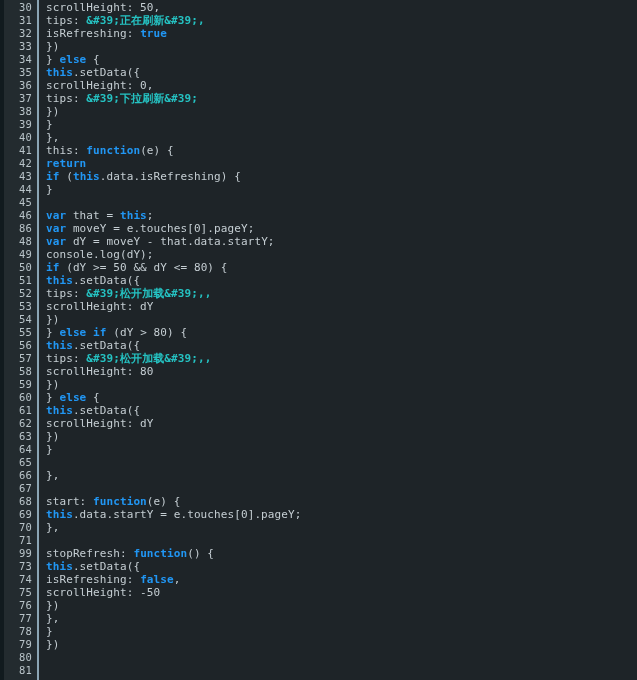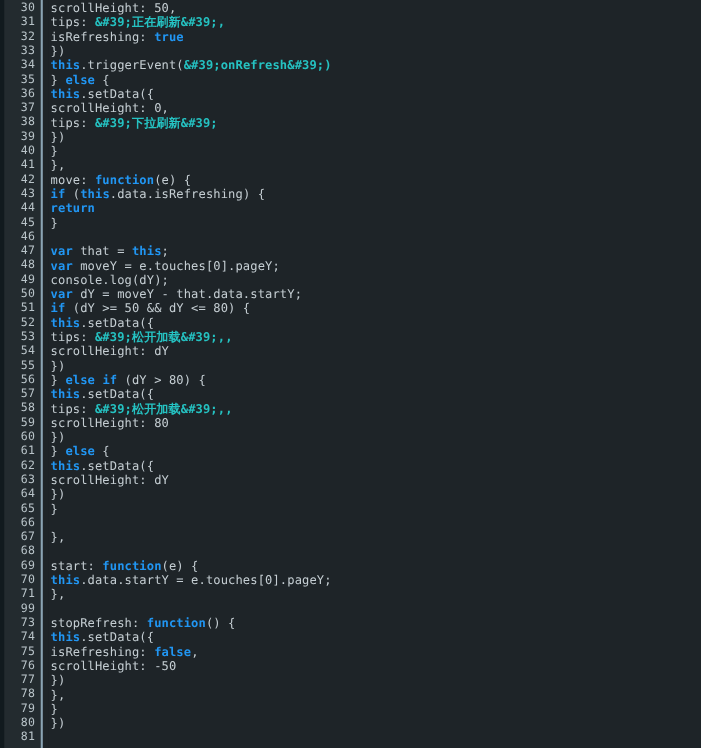--- a/index.html
+++ b/index.html
@@ -108,21 +108,21 @@
       <div class="gutter-num">37</div>
       <div class="gutter-num">38</div>
       <div class="gutter-num">39</div>
       <div class="gutter-num">40</div>
       <div class="gutter-num">41</div>
       <div class="gutter-num">42</div>
       <div class="gutter-num">43</div>
       <div class="gutter-num">44</div>
       <div class="gutter-num">45</div>
       <div class="gutter-num">46</div>
-      <div class="gutter-num">47</div>
+      <div class="gutter-num">86</div>
       <div class="gutter-num">48</div>
       <div class="gutter-num">49</div>
       <div class="gutter-num">50</div>
       <div class="gutter-num">51</div>
       <div class="gutter-num">52</div>
       <div class="gutter-num">53</div>
       <div class="gutter-num">54</div>
       <div class="gutter-num">55</div>
       <div class="gutter-num">56</div>
       <div class="gutter-num">57</div>
@@ -153,37 +153,36 @@
     </div>
 
   <div class="divider"></div>
   <div class="divider-gap"></div>
 
   <div class="code" id="code">
       <div class="code-line"><span class="tok-plain">scrollHeight: 50,</span></div>
       <div class="code-line"><span class="tok-plain">tips: </span><span class="tok-ent">&amp;#39;正在刷新&amp;#39;,</span></div>
       <div class="code-line"><span class="tok-plain">isRefreshing: </span><span class="tok-kw">true</span></div>
       <div class="code-line"><span class="tok-plain">})</span></div>
-      <div class="code-line"><span class="tok-kw">this</span><span class="tok-plain">.triggerEvent(</span><span class="tok-ent">&amp;#39;onRefresh&amp;#39;)</span></div>
       <div class="code-line"><span class="tok-plain">} </span><span class="tok-kw">else</span><span class="tok-plain"> {</span></div>
       <div class="code-line"><span class="tok-kw">this</span><span class="tok-plain">.setData({</span></div>
       <div class="code-line"><span class="tok-plain">scrollHeight: 0,</span></div>
       <div class="code-line"><span class="tok-plain">tips: </span><span class="tok-ent">&amp;#39;下拉刷新&amp;#39;</span></div>
       <div class="code-line"><span class="tok-plain">})</span></div>
       <div class="code-line"><span class="tok-plain">}</span></div>
       <div class="code-line"><span class="tok-plain">},</span></div>
-      <div class="code-line"><span class="tok-plain">move: </span><span class="tok-kw">function</span><span class="tok-plain">(e) {</span></div>
+      <div class="code-line"><span class="tok-plain">this: </span><span class="tok-kw">function</span><span class="tok-plain">(e) {</span></div>
+      <div class="code-line"><span class="tok-kw">return</span></div>
       <div class="code-line"><span class="tok-kw">if</span><span class="tok-plain"> (</span><span class="tok-kw">this</span><span class="tok-plain">.data.isRefreshing) {</span></div>
-      <div class="code-line"><span class="tok-kw">return</span></div>
       <div class="code-line"><span class="tok-plain">}</span></div>
       <div class="code-line"><span class="tok-plain"></span></div>
       <div class="code-line"><span class="tok-kw">var</span><span class="tok-plain"> that = </span><span class="tok-kw">this</span><span class="tok-plain">;</span></div>
       <div class="code-line"><span class="tok-kw">var</span><span class="tok-plain"> moveY = e.touches[0].pageY;</span></div>
+      <div class="code-line"><span class="tok-kw">var</span><span class="tok-plain"> dY = moveY - that.data.startY;</span></div>
       <div class="code-line"><span class="tok-plain">console.log(dY);</span></div>
-      <div class="code-line"><span class="tok-kw">var</span><span class="tok-plain"> dY = moveY - that.data.startY;</span></div>
       <div class="code-line"><span class="tok-kw">if</span><span class="tok-plain"> (dY &gt;= 50 &amp;&amp; dY &lt;= 80) {</span></div>
       <div class="code-line"><span class="tok-kw">this</span><span class="tok-plain">.setData({</span></div>
       <div class="code-line"><span class="tok-plain">tips: </span><span class="tok-ent">&amp;#39;松开加载&amp;#39;,,</span></div>
       <div class="code-line"><span class="tok-plain">scrollHeight: dY</span></div>
       <div class="code-line"><span class="tok-plain">})</span></div>
       <div class="code-line"><span class="tok-plain">} </span><span class="tok-kw">else</span><span class="tok-plain"> </span><span class="tok-kw">if</span><span class="tok-plain"> (dY &gt; 80) {</span></div>
       <div class="code-line"><span class="tok-kw">this</span><span class="tok-plain">.setData({</span></div>
       <div class="code-line"><span class="tok-plain">tips: </span><span class="tok-ent">&amp;#39;松开加载&amp;#39;,,</span></div>
       <div class="code-line"><span class="tok-plain">scrollHeight: 80</span></div>
       <div class="code-line"><span class="tok-plain">})</span></div>

